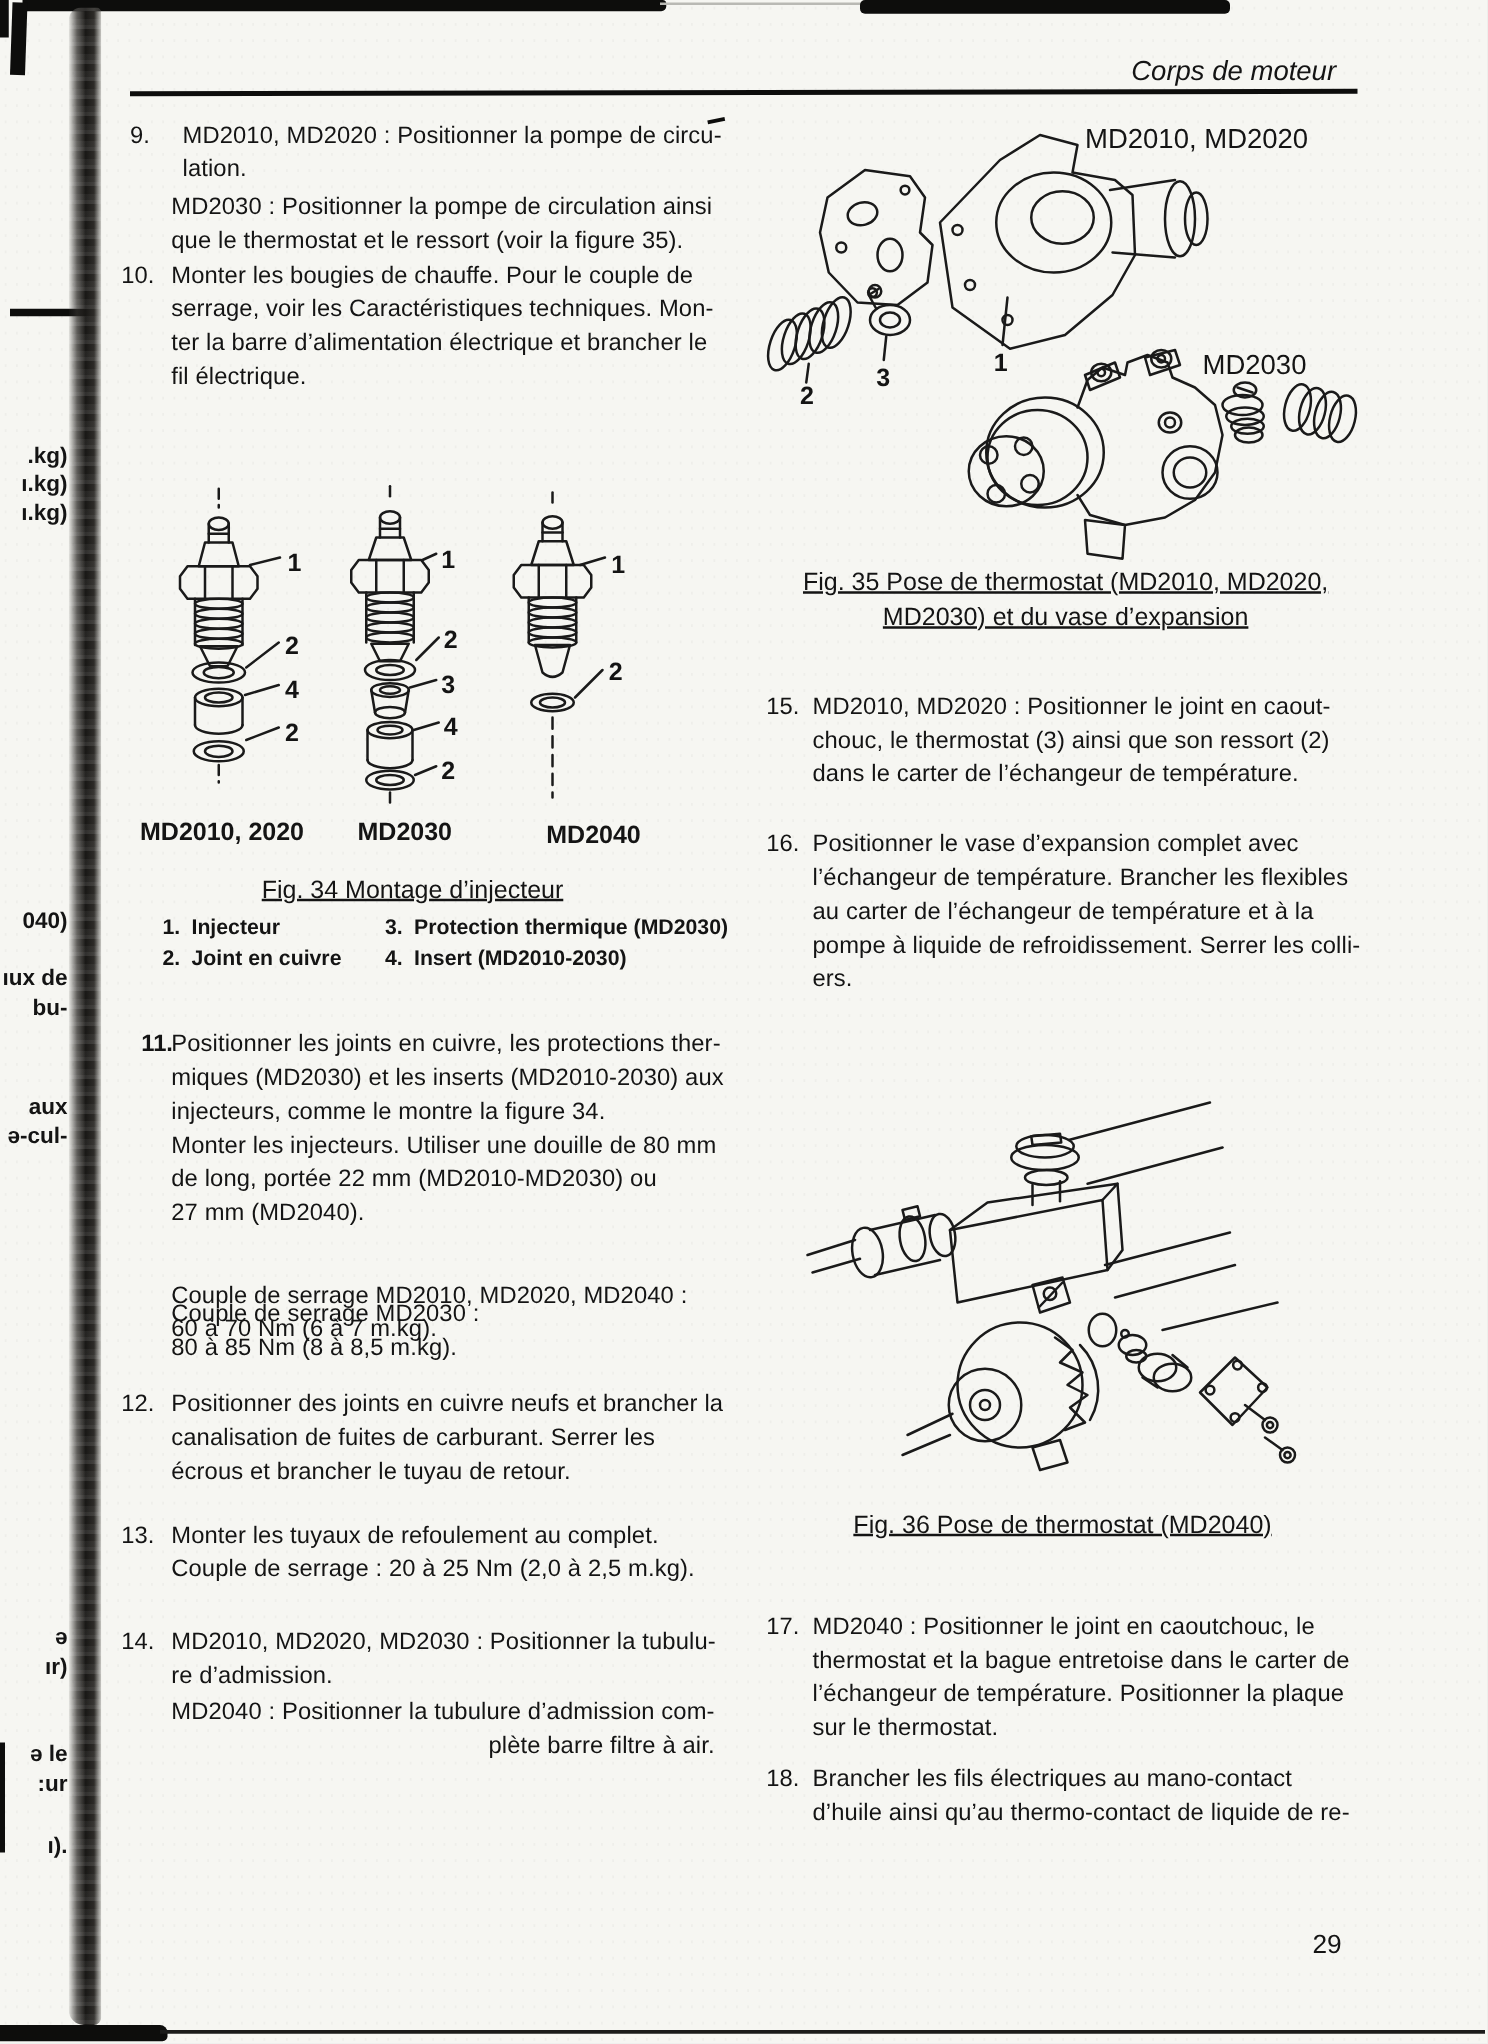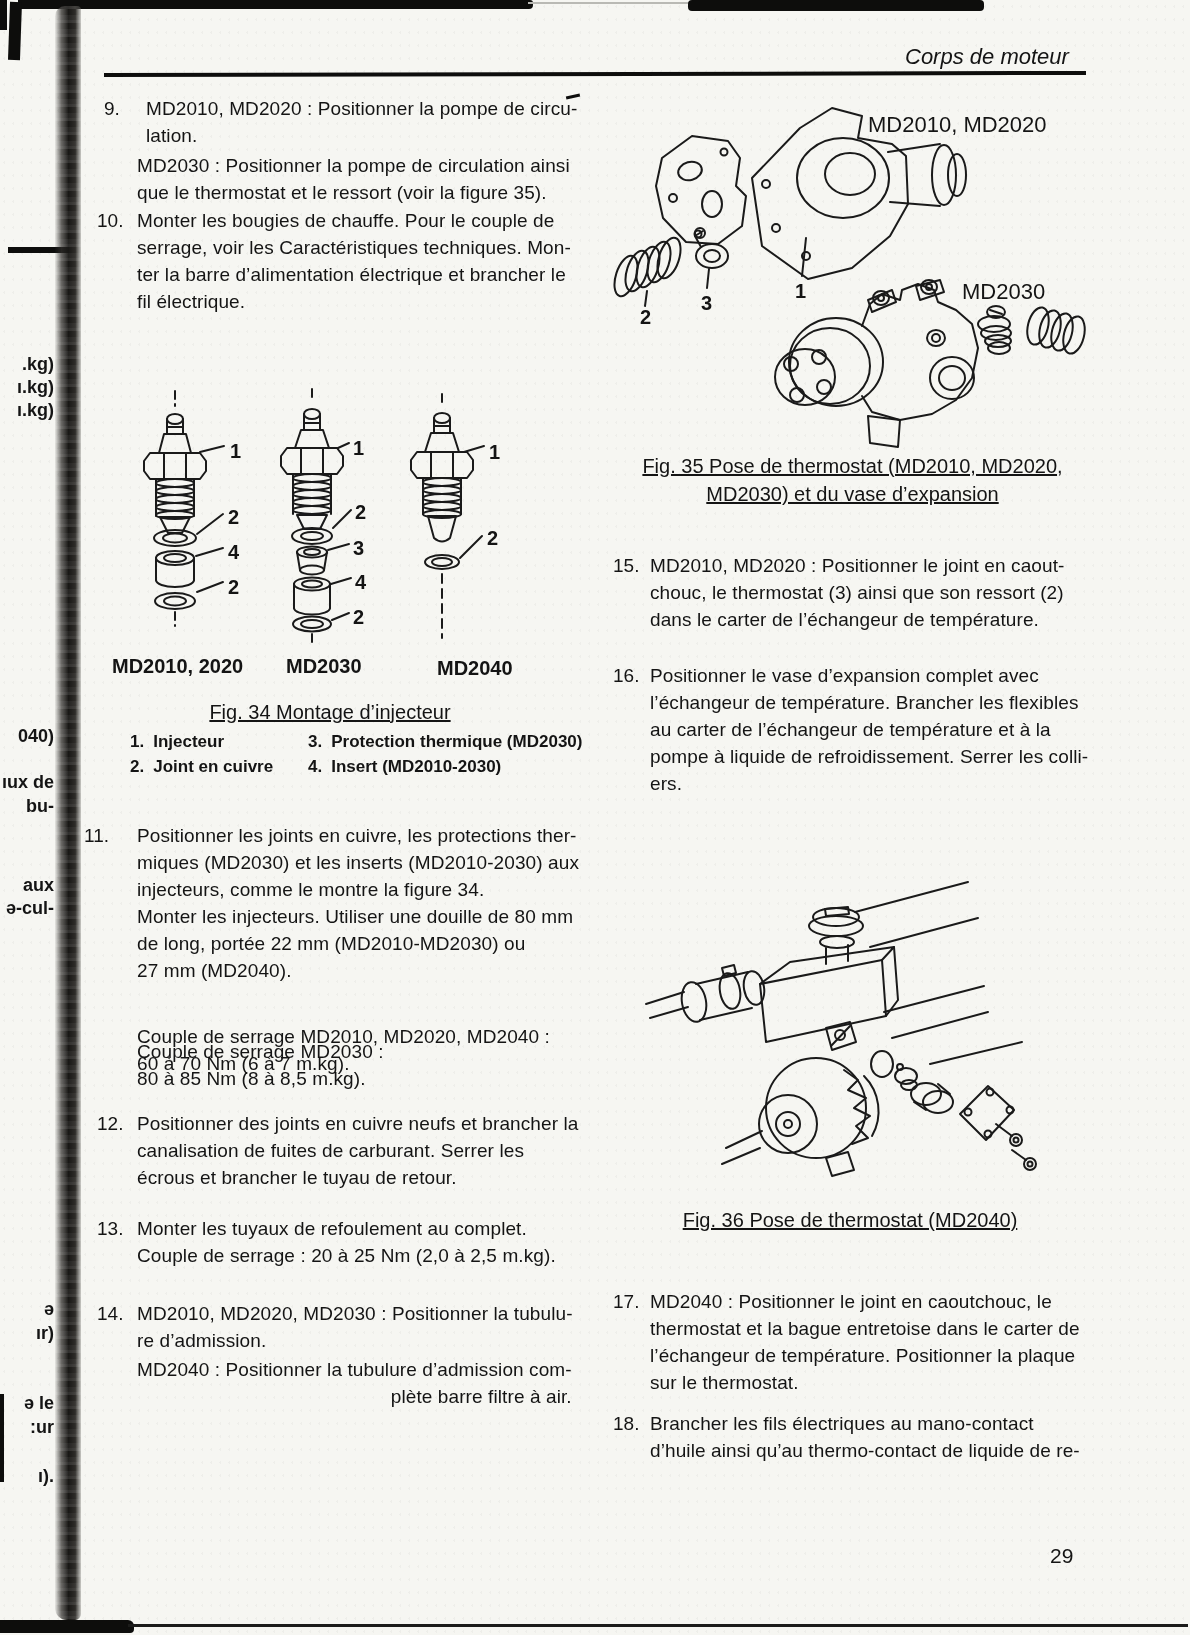--- a/index.html
+++ b/index.html
@@ -214,21 +214,21 @@
   <div class="legend-row" style="left:130px; top:757px;">
     <span class="lg-num">2.</span><span>Joint en cuivre</span>
   </div>
   <div class="legend-row" style="left:308px; top:732px;">
     <span class="lg-num">3.</span><span>Protection thermique (MD2030)</span>
   </div>
   <div class="legend-row" style="left:308px; top:757px;">
     <span class="lg-num">4.</span><span>Insert (MD2010-2030)</span>
   </div>
 
-  <div class="inum" style="left:84px; top:822px;">11.</div>
+  <div class="inum" style="left:113px; top:822px;font-weight:bold;">11.</div>
   <div class="block" style="left:137px; top:822px;">
     <div class="ln">Positionner les joints en cuivre, les protections ther-</div>
     <div class="ln">miques (MD2030) et les inserts (MD2010-2030) aux</div>
     <div class="ln">injecteurs, comme le montre la figure 34.</div>
   </div>
   <div class="block" style="left:137px; top:903px;">
     <div class="ln">Monter les injecteurs. Utiliser une douille de 80 mm</div>
     <div class="ln">de long, portée 22 mm (MD2010-MD2030) ou</div>
     <div class="ln">27 mm (MD2040).</div>
   </div>
@@ -331,21 +331,21 @@
       <ellipse cx="399" cy="262" rx="11" ry="6"></ellipse>
     </g>
     <g class="s">
       <ellipse cx="438" cy="240" rx="10" ry="19" transform="rotate(14 438 240)"></ellipse>
       <ellipse cx="450" cy="243" rx="10" ry="19" transform="rotate(14 450 243)"></ellipse>
       <ellipse cx="462" cy="246" rx="10" ry="19" transform="rotate(14 462 246)"></ellipse>
       <ellipse cx="474" cy="249" rx="10" ry="19" transform="rotate(14 474 249)"></ellipse>
     </g>
   </svg>
 
-  <div class="figlabel35" style="left:868px; top:112px;">MD2010, MD2020</div>
+  <div class="figlabel35" style="left:868px; top:98px;">MD2010, MD2020</div>
   <div class="figlabel35" style="left:962px; top:279px;">MD2030</div>
   <div class="co" style="left:795px; top:280px;">1</div>
   <div class="co" style="left:640px; top:306px;">2</div>
   <div class="co" style="left:701px; top:292px;">3</div>
 
   <div class="caption" style="left:620px; top:452px; width:465px;">
     <div>Fig. 35 Pose de thermostat (MD2010, MD2020,</div>
     <div>MD2030) et du vase d’expansion</div>
   </div>
 

